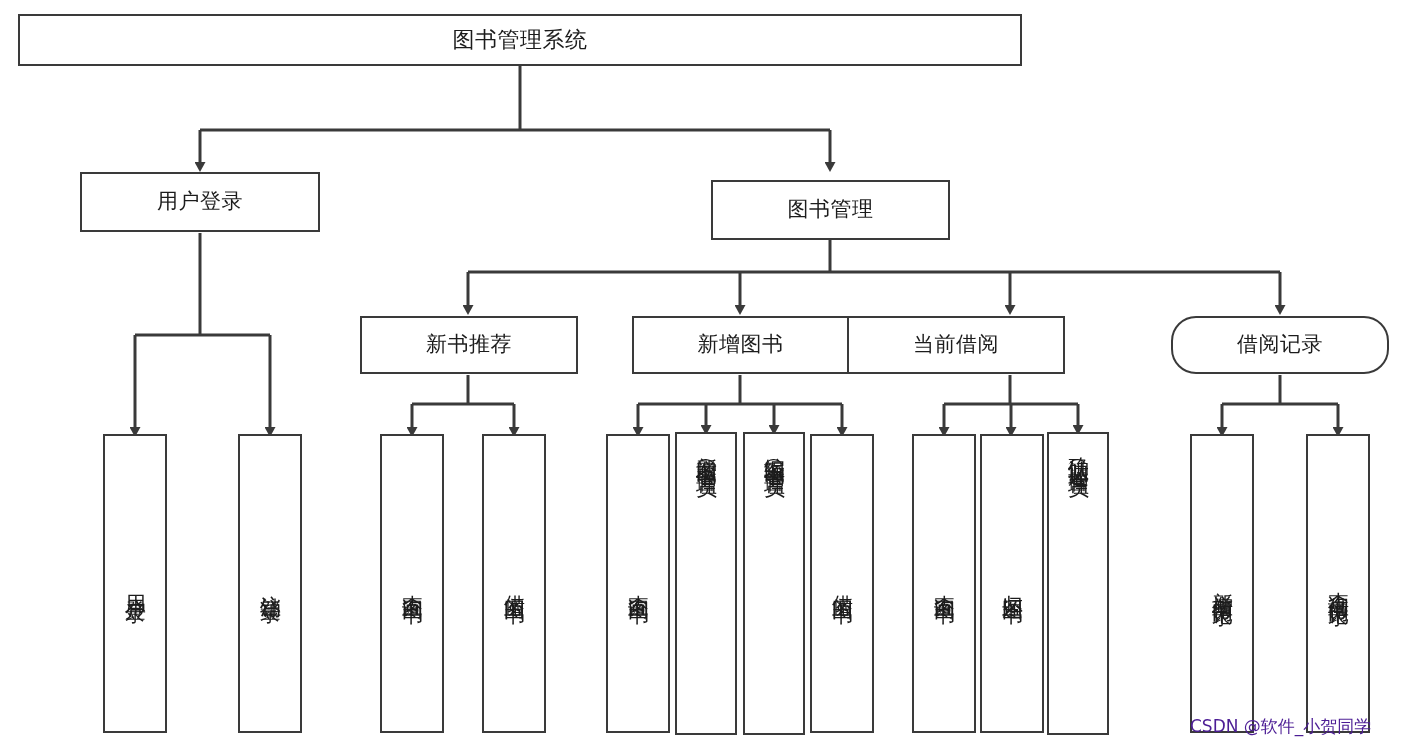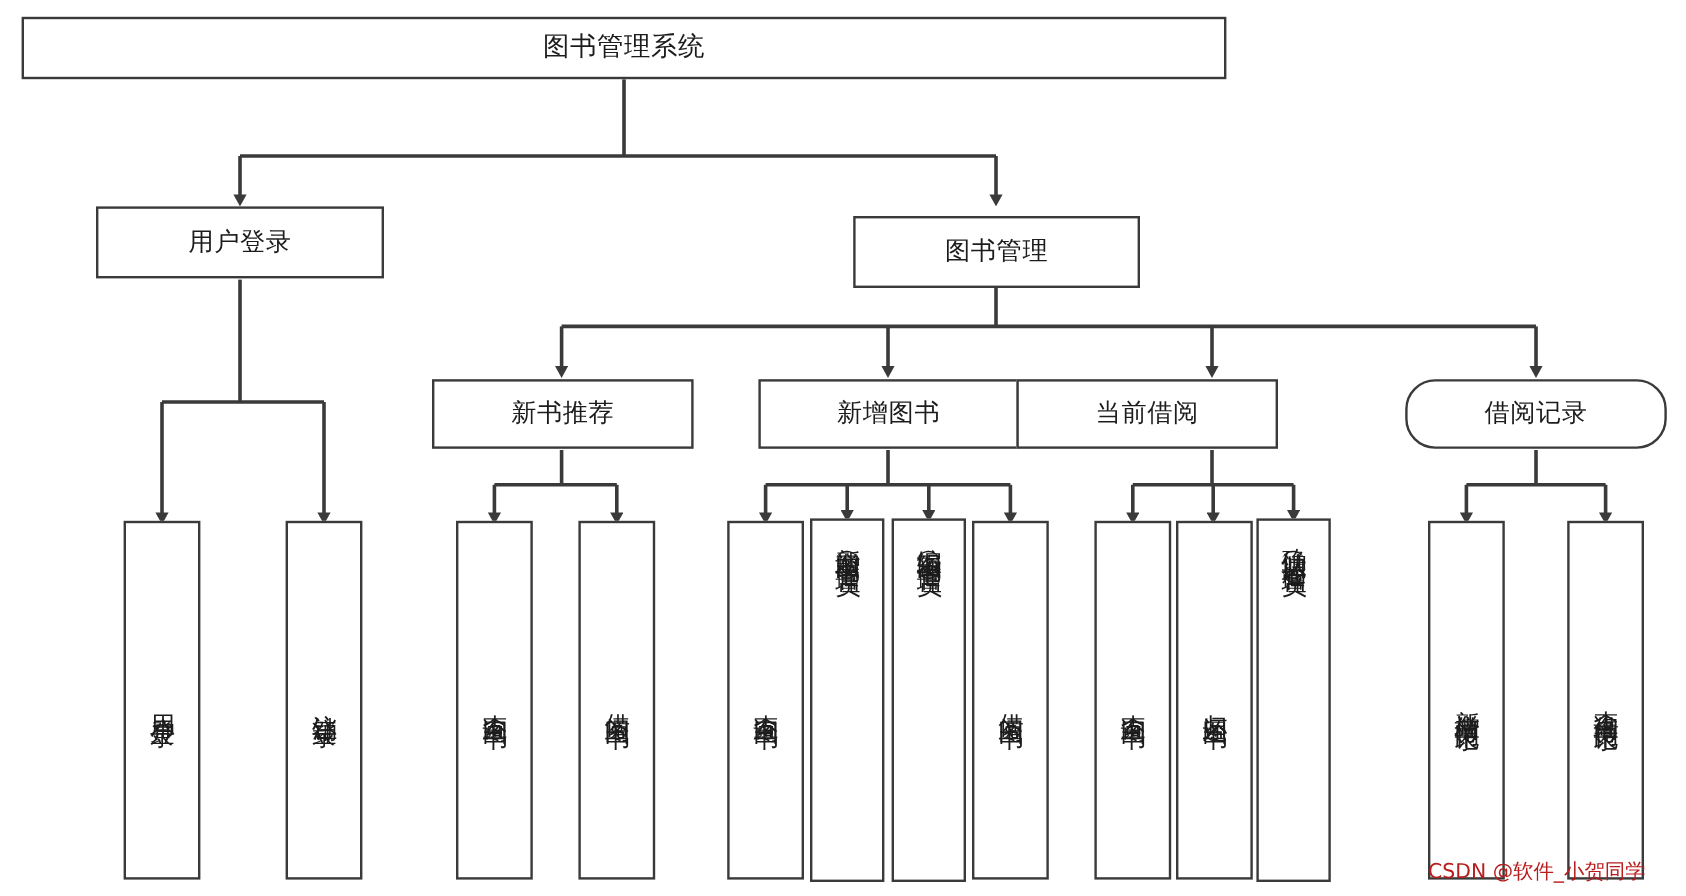--- a/index.html
+++ b/index.html
@@ -64,21 +64,21 @@
     line-height: 1.0;
     letter-spacing: 3px;
     margin: 0 auto;
   }
   .node.vert.centered {
     align-items: center;
     padding-top: 0;
   }
   .watermark {
     position: absolute;
-    color: #b91c1c;
+    color: #4c1d95;
     font-size: 17px;
     white-space: nowrap;
     z-index: 3;
     font-family: "DejaVu Sans", "Liberation Sans", sans-serif;
   }
 </style>
 </head>
 <body>
 
 <div id="diagram">

